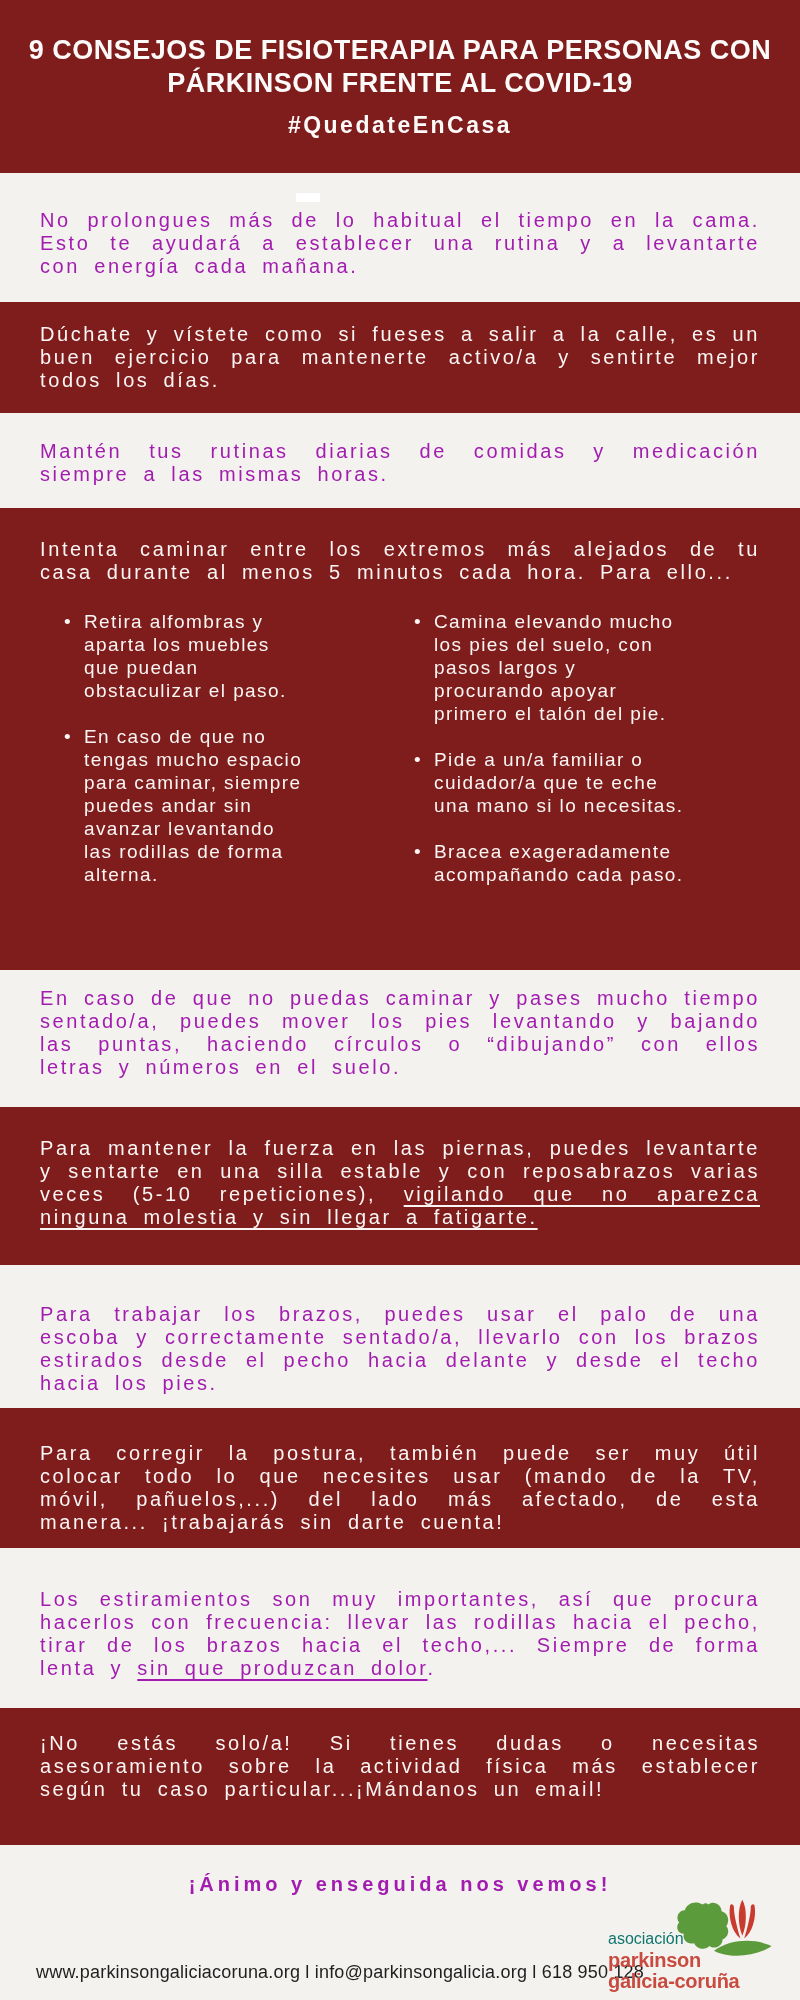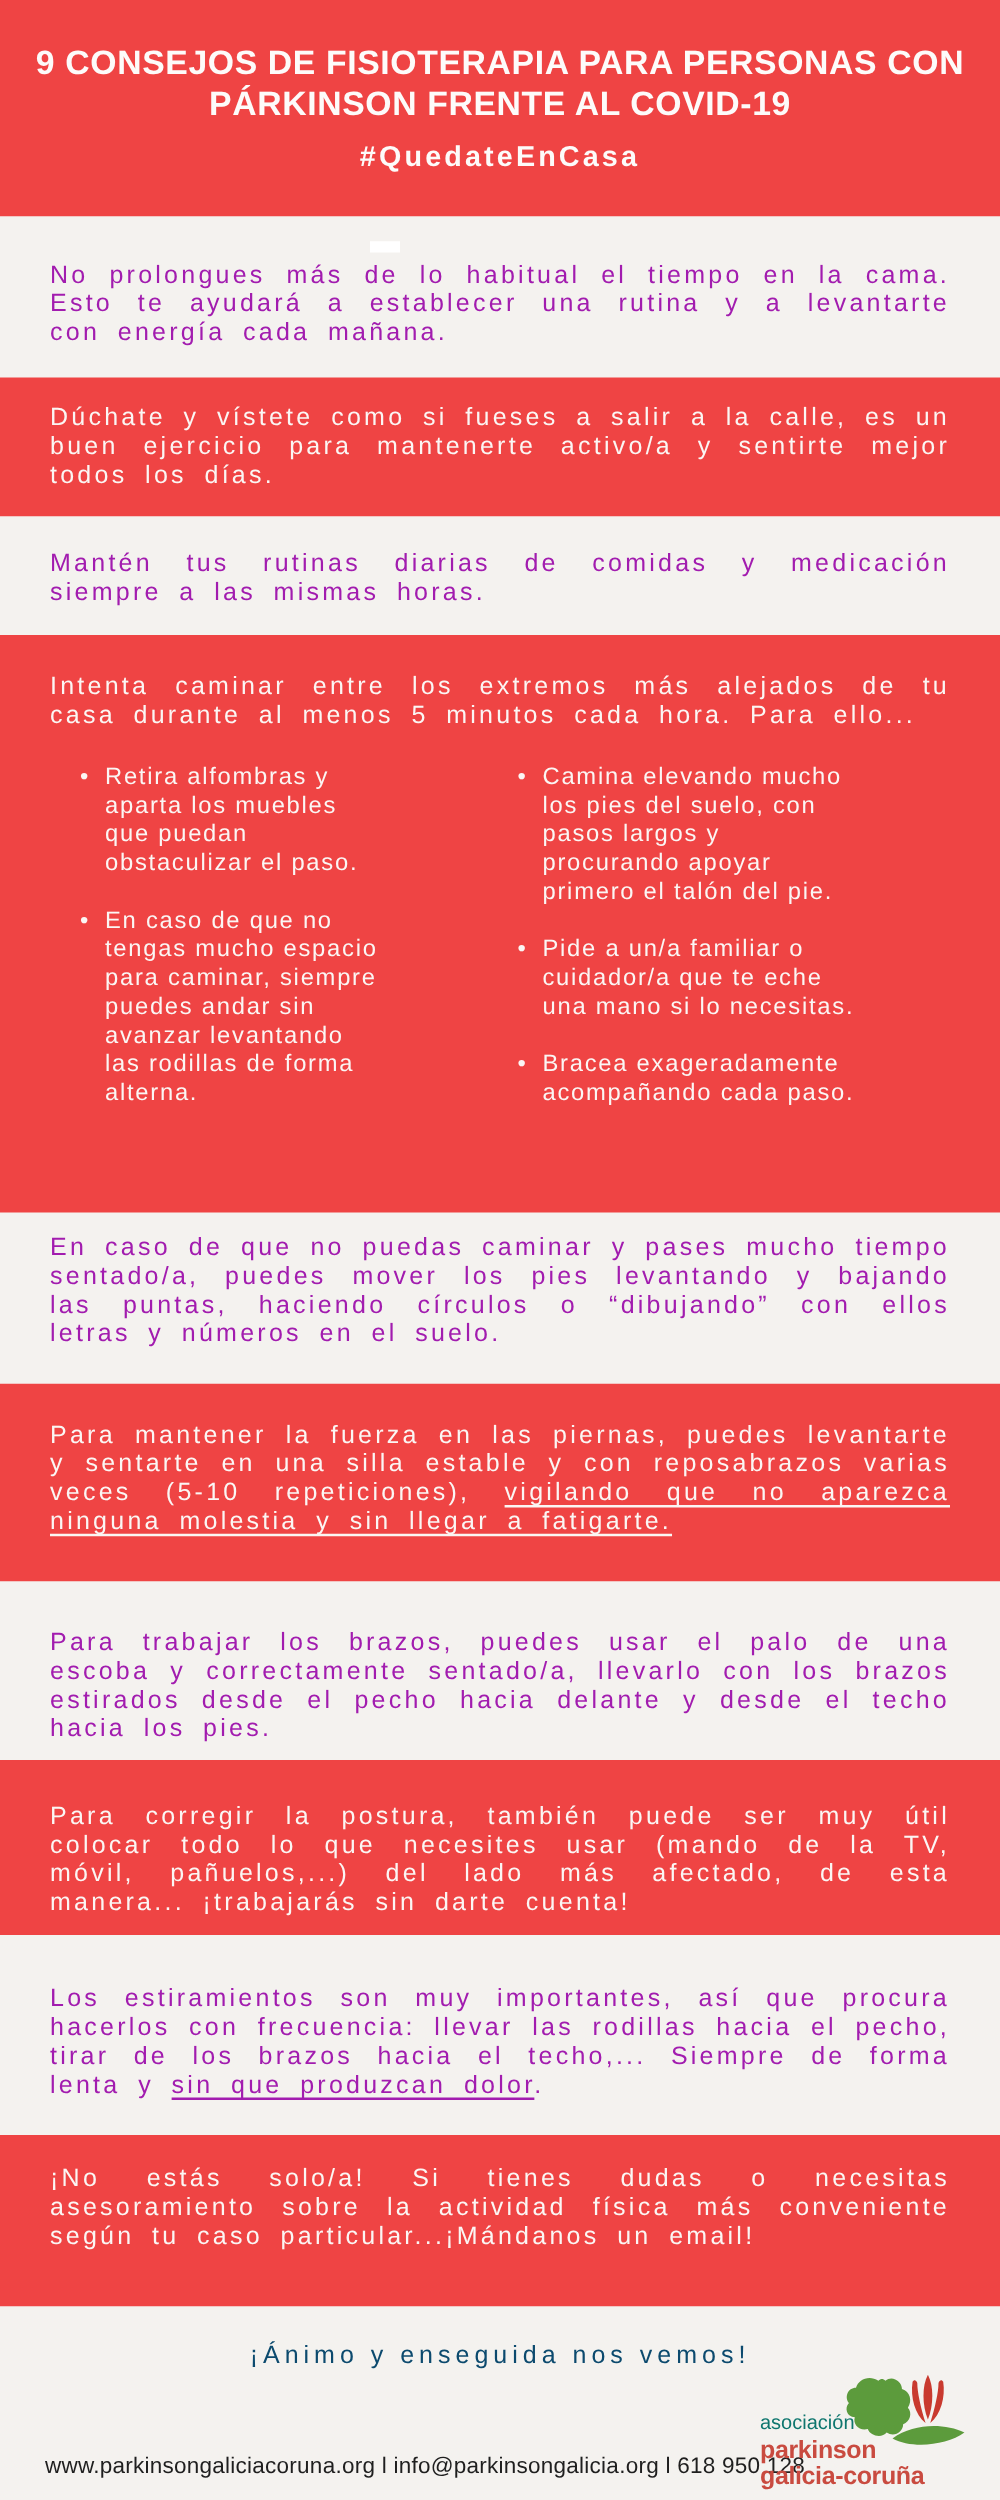--- a/index.html
+++ b/index.html
@@ -3,21 +3,21 @@
 <meta charset="utf-8">
 <style>
   html,body{margin:0;padding:0;background:#e9e7e4;}
   .page{
     width:800px;height:2000px;position:relative;overflow:hidden;
     background:#F4F2EF;
     font-family:"Liberation Sans","DejaVu Sans",sans-serif;
     -webkit-font-smoothing:antialiased;
   }
   .band{box-sizing:border-box;width:800px;}
-  .red{background:#ef4444;}
+  .red{background:#7f1d1d;}
   
   .header{height:173px;padding-top:34px;text-align:center;color:#FDFBFA;}
   .title-line{font-weight:bold;font-size:27px;line-height:33px;letter-spacing:0.5px;white-space:nowrap;}
   .hashtag{margin-top:12px;font-weight:bold;font-size:23px;letter-spacing:2.5px;}
   
   .body-text{
     margin:0;font-size:20px;line-height:23px;
     letter-spacing:2.6px;word-spacing:6px;
     text-align:justify;text-justify:inter-word;
   }
@@ -39,21 +39,21 @@
   .cols{display:flex;margin:26px 0 0 22px;}
   .col{list-style:none;margin:0;padding:0;font-size:19px;line-height:23px;
        letter-spacing:1.4px;color:#FBF6F4;text-align:left;}
   .col-left{width:244px;}
   .col-right{width:277px;margin-left:106px;}
   .col li{position:relative;padding-left:22px;margin-bottom:23px;}
   .col li:last-child{margin-bottom:0;}
   .col li::before{content:"\2022";position:absolute;left:2px;top:0;}
   
   .footer{height:155px;position:relative;}
-  .closing{padding-top:28px;text-align:center;color:#0c4a6e;font-weight:normal;
+  .closing{padding-top:28px;text-align:center;color:#a21caf;font-weight:bold;
            font-size:20px;letter-spacing:4px;margin:0;}
   .contact{position:absolute;left:36px;top:117px;font-size:18px;color:#1F1F1F;
            letter-spacing:0.2px;margin:0;}
   .logo{position:absolute;right:10px;top:52px;width:182px;height:95px;}
   .logo-art{position:absolute;right:0;top:0;width:118px;height:66px;}
   .logo-text{position:absolute;left:0;bottom:0;line-height:1;}
   .logo-l1{color:#0f766e;font-size:16px;margin-bottom:3px;}
   .logo-l2,.logo-l3{color:#C94B40;font-weight:bold;font-size:20px;letter-spacing:-0.3px;margin-bottom:1px;}
   
   .artifact{position:absolute;left:296px;top:193px;width:24px;height:9px;background:#FFFFFF;}
@@ -110,21 +110,21 @@
 
   <section class="band red s8">
     <p class="body-text light-text">Para corregir la postura, también puede ser muy útil colocar todo lo que necesites usar (mando de la TV, móvil, pañuelos,...) del lado más afectado, de esta manera... ¡trabajarás sin darte cuenta!</p>
   </section>
 
   <section class="band s9">
     <p class="body-text dark"><span>Los estiramientos son muy importantes, así que procura hacerlos con frecuencia: llevar las rodillas hacia el pecho, tirar de los brazos hacia el techo,... Siempre de forma lenta y </span><span class="u">sin que produzcan dolor</span><span>.</span></p>
   </section>
 
   <section class="band red s10">
-    <p class="body-text light-text">¡No estás solo/a! Si tienes dudas o necesitas asesoramiento sobre la actividad física más conveniente según tu caso particular...¡Mándanos un email!</p>
+    <p class="body-text light-text">¡No estás solo/a! Si tienes dudas o necesitas asesoramiento sobre la actividad física más establecer según tu caso particular...¡Mándanos un email!</p>
   </section>
 
   <footer class="band footer">
     <p class="closing">¡Ánimo y enseguida nos vemos!</p>
     <p class="contact">www.parkinsongaliciacoruna.org l info@parkinsongalicia.org l 618 950 128</p>
     <div class="logo">
       <svg class="logo-art" viewBox="0 0 120 70" aria-hidden="true">
 
         <g>
           <path fill="#5C9B3C" d="M30 8 C22 3 13 7 11 14 C4 14 1 22 5 27 C1 31 3 39 10 39 C8 45 14 51 21 49 C23 55 33 57 37 52 C43 56 51 52 51 45 C57 43 59 35 55 31 C59 25 57 17 50 15 C50 9 42 3 36 8 C34 6 32 6 30 8 Z"></path>

